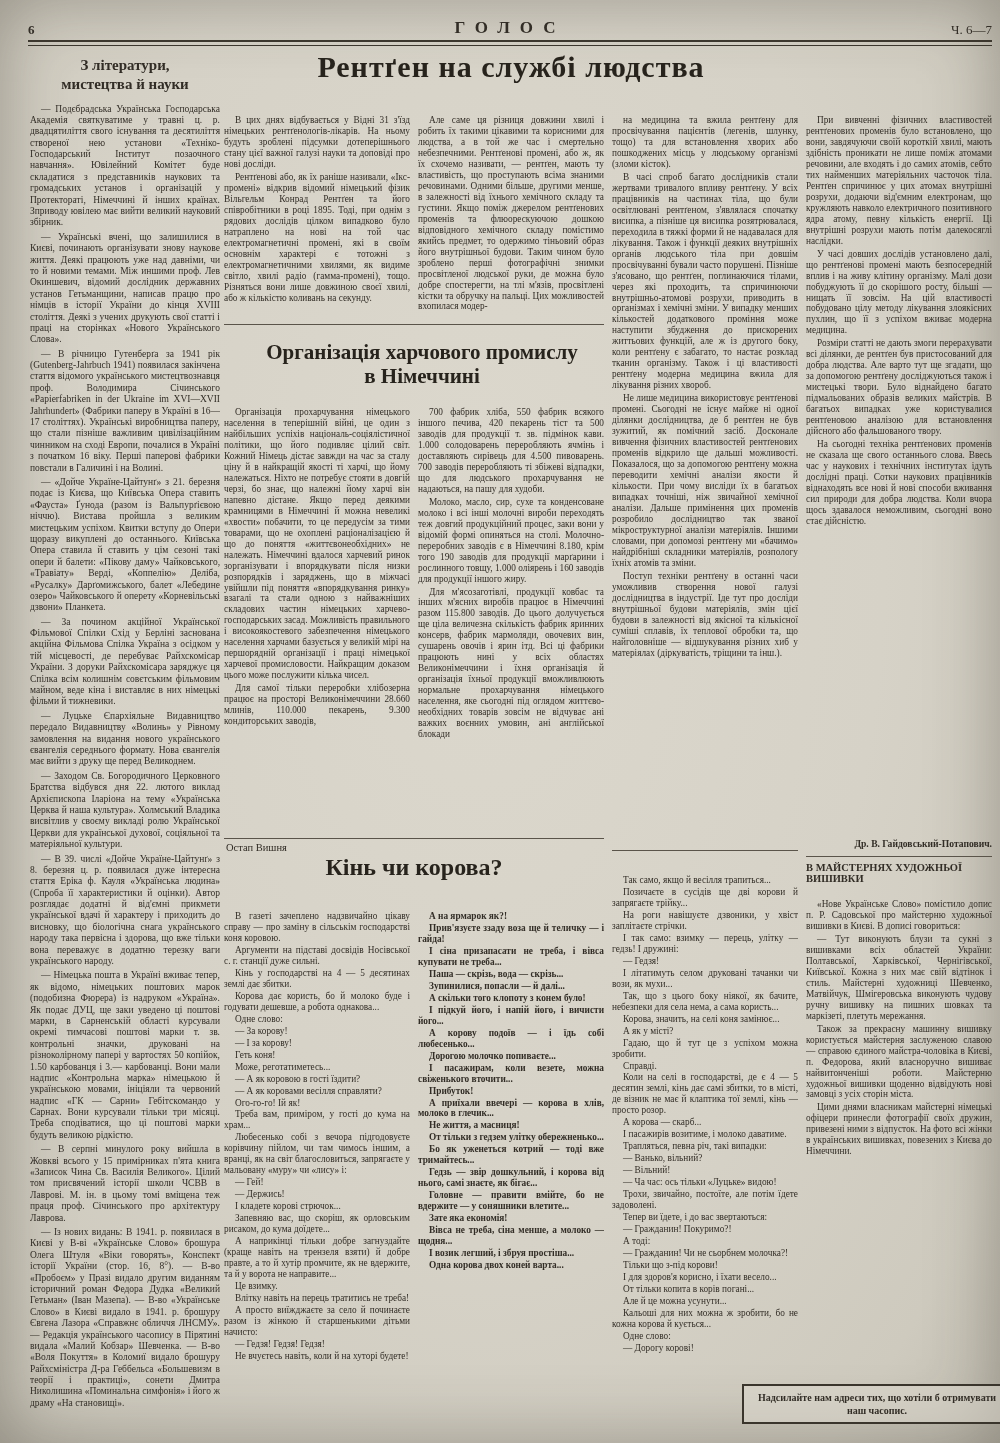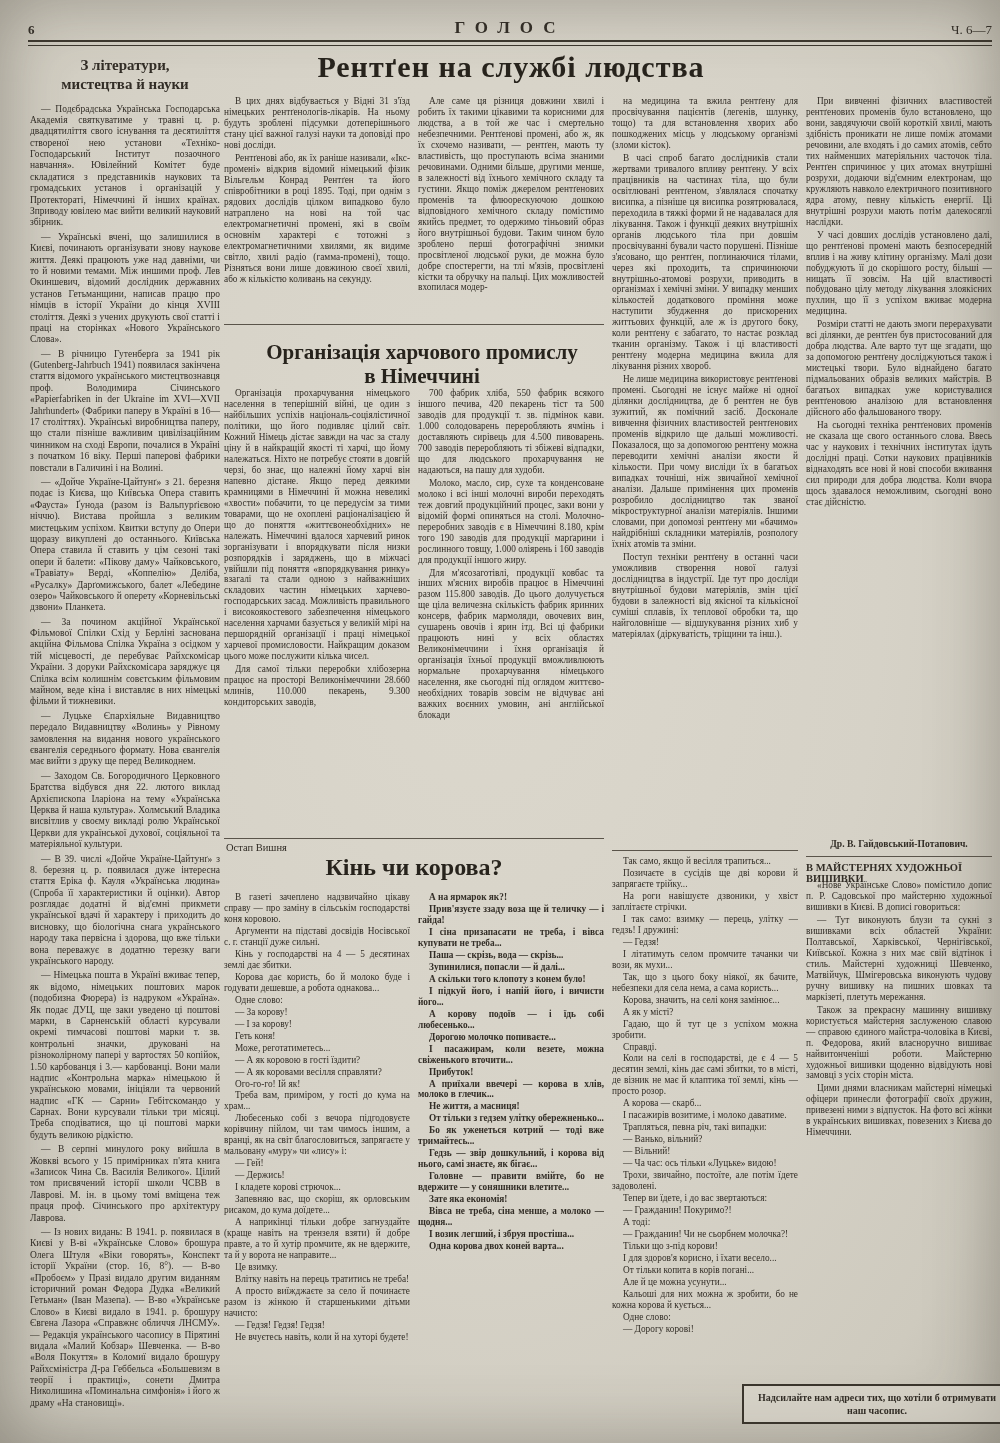--- a/index.html
+++ b/index.html
@@ -18,38 +18,38 @@
   .hdr { position:absolute; left:28px; right:8px; top:8px; height:30px;
          display:flex; justify-content:space-between; align-items:flex-end; }
   .pg    { font-size:13px; font-weight:bold; }
   .issue { font-size:13px; font-weight:normal; }
   .masthead { position:absolute; left:0; right:0; text-align:center;
               font-size:17px; font-weight:bold; letter-spacing:10px; }
   .hrule { position:absolute; left:28px; right:8px; top:40px; height:3px;
            border-top:2.5px solid #3c372e; border-bottom:1px solid #3c372e; }
 
   
-  .col { font-size:9.3px; line-height:1.18; text-align:justify; overflow:hidden; hyphens:auto; }
+  .col { font-size:9.3px; line-height:1.18; text-align:justify; overflow:hidden; hyphens:auto;margin-top:19px; }
   .col p { margin:0 0 2px; text-indent:11px; }
   .dlg p { margin:0 0 1px; }
 
   
   .lit { left:30px; top:56px; width:190px; height:1380px; overflow:hidden; }
   .lit-title { font-size:15px; font-weight:bold; text-align:center; margin:0 0 10px; line-height:1.25; }
   .lit .body { font-size:9.5px; line-height:1.2; text-align:justify; }
   .lit .body p { margin:0 0 3px; text-indent:11px; }
 
   
   .rentgen-headline { left:224px; top:50px; width:574px; margin:0; text-align:center;
                       font-size:30px; font-weight:bold; letter-spacing:1px; color:#27231c; }
   .rcol1 { left:224px; top:96px;  width:186px; height:222px; }
   .rcol2 { left:418px; top:96px;  width:186px; height:222px; }
   .rcol3 { left:612px; top:96px;  width:186px; height:748px; }
   .rcol4 { left:806px; top:96px;  width:186px; height:736px; }
-  .signature { left:806px; top:838px; width:186px; text-align:center;
+  .signature { left:806px; top:838px; width:186px; text-align:right;
                font-weight:bold; font-size:9.6px; }
 
   .thin-rule { border-top:1px solid #5a544a; height:0; }
   .r1 { left:224px; top:324px; width:380px; }
   .r2 { left:224px; top:838px; width:380px; }
   .r3 { left:612px; top:850px; width:186px; }
   .r4 { left:806px; top:856px; width:186px; }
 
   
   .food-headline { left:224px; top:332px; width:380px; margin:8px; text-align:center;
@@ -191,21 +191,21 @@
       <p>І возик легший, і збруя простіша...</p>
       <p>Одна корова двох коней варта...</p>
     </div>
   <div class="abs thin-rule r3"></div>
   <div class="abs col dlg hcol3">
       <p>Так само, якщо й весілля трапиться...</p>
       <p>Позичаєте в сусідів ще дві корови й запрягаєте трійку...</p>
       <p>На роги навішуєте дзвоники, у хвіст заплітаєте стрічки.</p>
       <p>І так само: взимку — перець, улітку — гедзь! І дружині:</p>
       <p>— Гедзя!</p>
-      <p>І літатимуть селом промчите тачанки чи вози, як мухи...</p>
+      <p>І літатимуть селом друковані тачанки чи вози, як мухи...</p>
       <p>Так, що з цього боку ніякої, як бачите, небезпеки для села нема, а сама користь...</p>
       <p>Корова, значить, на селі коня замінює...</p>
       <p>А як у місті?</p>
       <p>Гадаю, що й тут це з успіхом можна зробити.</p>
       <p>Справді.</p>
       <p>Коли на селі в господарстві, де є 4 — 5 десятин землі, кінь дає самі збитки, то в місті, де візник не має й клаптика тої землі, кінь — просто розор.</p>
       <p>А корова — скарб...</p>
       <p>І пасажирів возитиме, і молоко даватиме.</p>
       <p>Трапляться, певна річ, такі випадки:</p>
       <p>— Ванько, вільний?</p>

